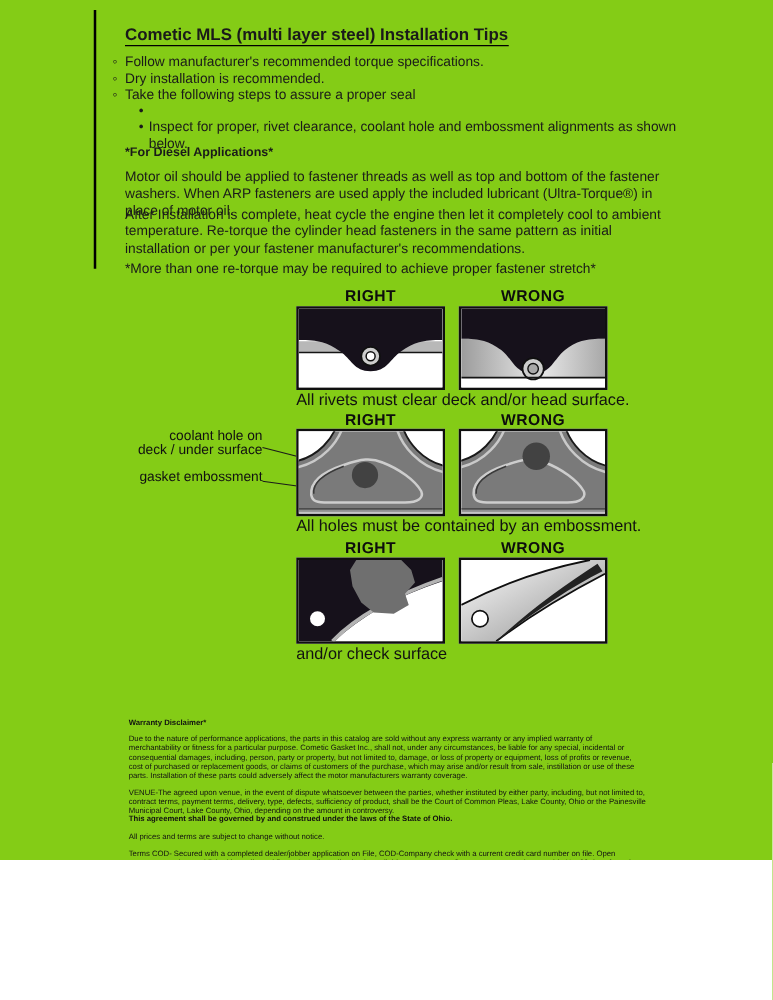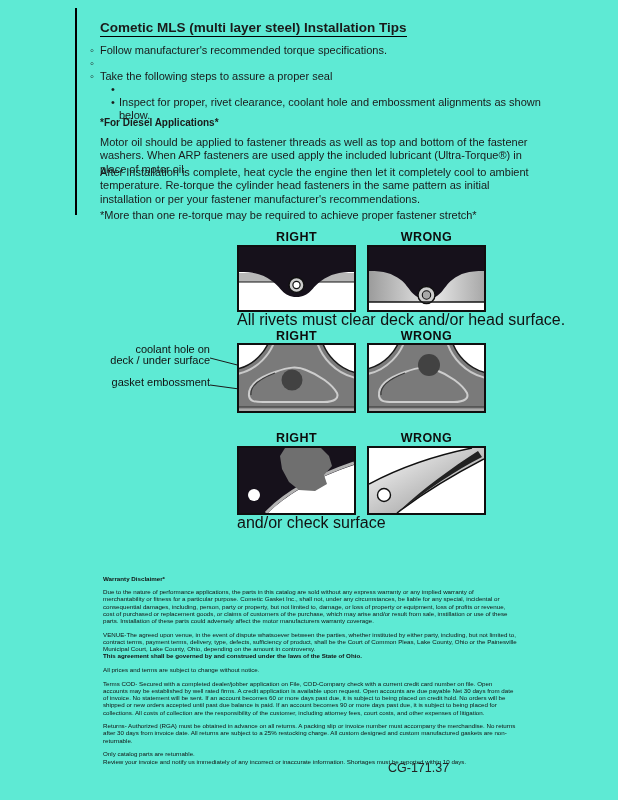--- a/index.html
+++ b/index.html
@@ -1,33 +1,33 @@
 <!DOCTYPE html>
 <html style="--ink: #1a1a1a; --diagram-black: #16111b; --gasket-gray: #7a7a7a; --light-gray: #c9c9c9; --band-gray: #b8b8b8;"><head>
 <meta charset="utf-8">
 <style>
   html,body{margin:0;padding:0;background:#fff;}
-  .page{position:relative;width:618px;height:800px;background:#5eead4;overflow:hidden;
+  .page{position:relative;width:618px;height:688px;background:#84cc16;overflow:hidden;
         font-family:"Liberation Sans",sans-serif;color:var(--ink,#1a1a1a);}
   .vline{position:absolute;left:75px;top:8px;width:2px;height:207px;background:#000;}
   .title{position:absolute;left:100px;top:20px;font-size:13.5px;font-weight:bold;
          border-bottom:1.6px solid #000;padding-bottom:1px;white-space:nowrap;}
   .bullets{position:absolute;left:90px;top:44px;font-size:11px;line-height:13px;width:470px;}
   .brow{display:flex;}
   .blt{width:10px;flex:0 0 10px;text-align:left;}
   .sub{margin-left:21px;}
   .sub .blt{width:8px;flex:0 0 8px;}
   .diesel-h{position:absolute;left:100px;top:117px;font-size:10px;font-weight:bold;}
   .para{position:absolute;left:100px;width:432px;font-size:11px;line-height:13.4px;}
   .p1{top:136px;} .p2{top:166px;} .note{top:209px;}
   .dlabel{position:absolute;width:119px;text-align:center;font-size:12.5px;font-weight:bold;
           letter-spacing:0.4px;color:#0d0d0d;}
   .dbox{position:absolute;width:119px;border:2px solid #0f0f0f;background:#fff;box-sizing:border-box;}
   .dbox svg{display:block;width:115px;}
-  .dcap{position:absolute;left:237px;font-size:16px;line-height:12px;color:#111;}
+  .dcap{position:absolute;left:237px;font-size:13px;line-height:12px;color:#111;}
   .ann{position:absolute;text-align:right;font-size:11px;line-height:11px;color:#111;}
   .ann1{left:100px;top:344px;width:110px;}
   .ann2{left:90px;top:377px;width:120px;}
   .leader{position:absolute;left:208px;top:349px;pointer-events:none;}
   .legal{position:absolute;left:103px;top:575px;width:414px;font-size:6.2px;line-height:7.2px;color:#111;}
   .legal .h{font-weight:bold;margin:0 0 6px 0;}
   .legal p{margin:0 0 6.5px 0;}
   .legal p.tight{margin-bottom:0;}
   .legal p.bold{font-weight:bold;}
   .code{position:absolute;left:388px;top:761px;font-size:12.5px;color:#222;}
@@ -45,20 +45,21 @@
 
   <div class="title">Cometic MLS (multi layer steel) Installation Tips</div>
 
   <div class="bullets">
     <div class="brow">
       <span class="blt">◦</span>
       <span>Follow manufacturer's recommended torque specifications.</span>
     </div>
     <div class="brow">
       <span class="blt">◦</span>
+      <span>Dry installation is recommended.</span>
     </div>
     <div class="brow">
       <span class="blt">◦</span>
       <span>Take the following steps to assure a proper seal</span>
     </div>
     <div class="brow sub">
       <span class="blt">•</span>
     </div>
     <div class="brow sub">
       <span class="blt">•</span>
@@ -142,20 +143,21 @@
       <circle cx="-12" cy="-20" r="45" fill="#ffffff" stroke="#1a1a1a" stroke-width="1.5"></circle>
       <circle cx="128" cy="-18" r="47" fill="#ffffff" stroke="#1a1a1a" stroke-width="1.5"></circle>
       <path d="M10,51 C9,41 18,33 36,27 C50,22 58,21 67,25 C80,30 93,39 98,48 C100,53 96,57 85,57 L24,57 C14,57 11,56 10,51 Z" fill="none" stroke="#cdcdcd" stroke-width="2"></path>
       <path d="M12,50 C11,41 20,34 36,28" fill="none" stroke="#3a3a3a" stroke-width="1.2"></path>
       <circle cx="60" cy="20" r="11" fill="#424242"></circle>
       <rect x="0" y="62" width="115" height="4" fill="#909090"></rect>
       <line x1="0" y1="62" x2="115" y2="62" stroke="#333333" stroke-width="1"></line>
       <rect x="0" y="64.5" width="115" height="1" fill="#c4c4c4"></rect>
     </svg>
   </div>
+  <div class="dcap" style="top:415px;">All holes must be contained by an embossment.</div>
 
   <div class="dlabel" style="left:237px;top:431px;">RIGHT</div>
   <div class="dlabel" style="left:367px;top:431px;">WRONG</div>
 
   <div class="dbox" style="left:237px;top:446px;height:69px;">
     <svg viewBox="0 0 115 65" width="115" height="65">
       <rect x="0" y="0" width="115" height="65" fill="#ffffff"></rect>
       <path class="f-dk" d="M0,0 H115 V17 C78,29 47,47 29,65 H0 Z"></path>
       <path d="M27,65 C45,46 77,28 115,15" fill="none" stroke="#b3b3b3" stroke-width="3"></path>
       <path d="M46,0 L82,0 L90,8 L93,18 L85,27 L88,36 L76,43 L60,42 L50,34 L43,21 L41,8 Z" fill="#6f6f6f"></path>

